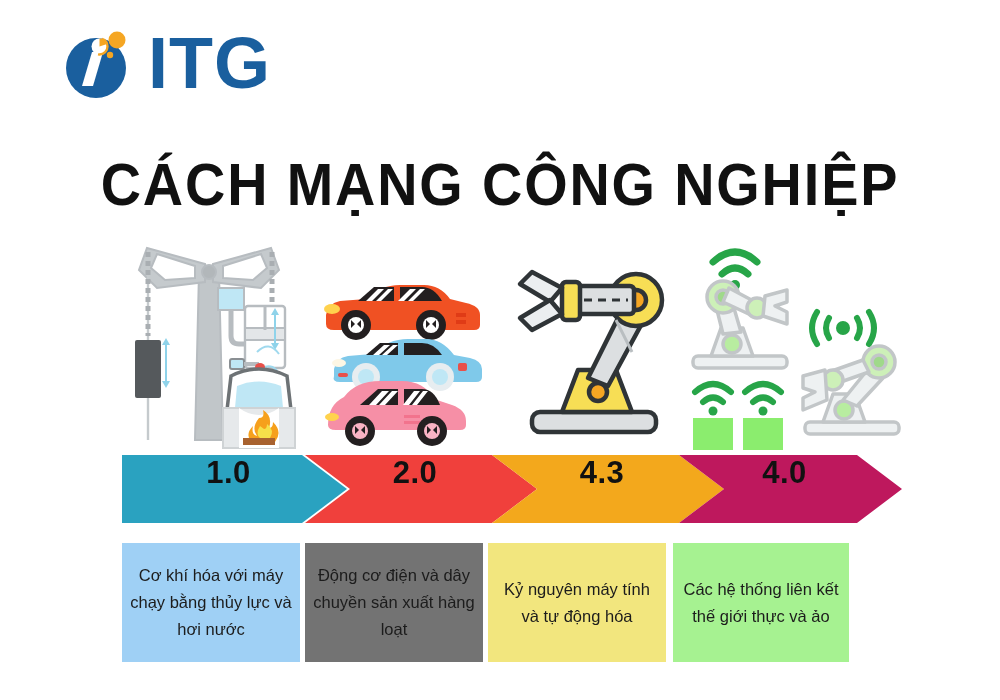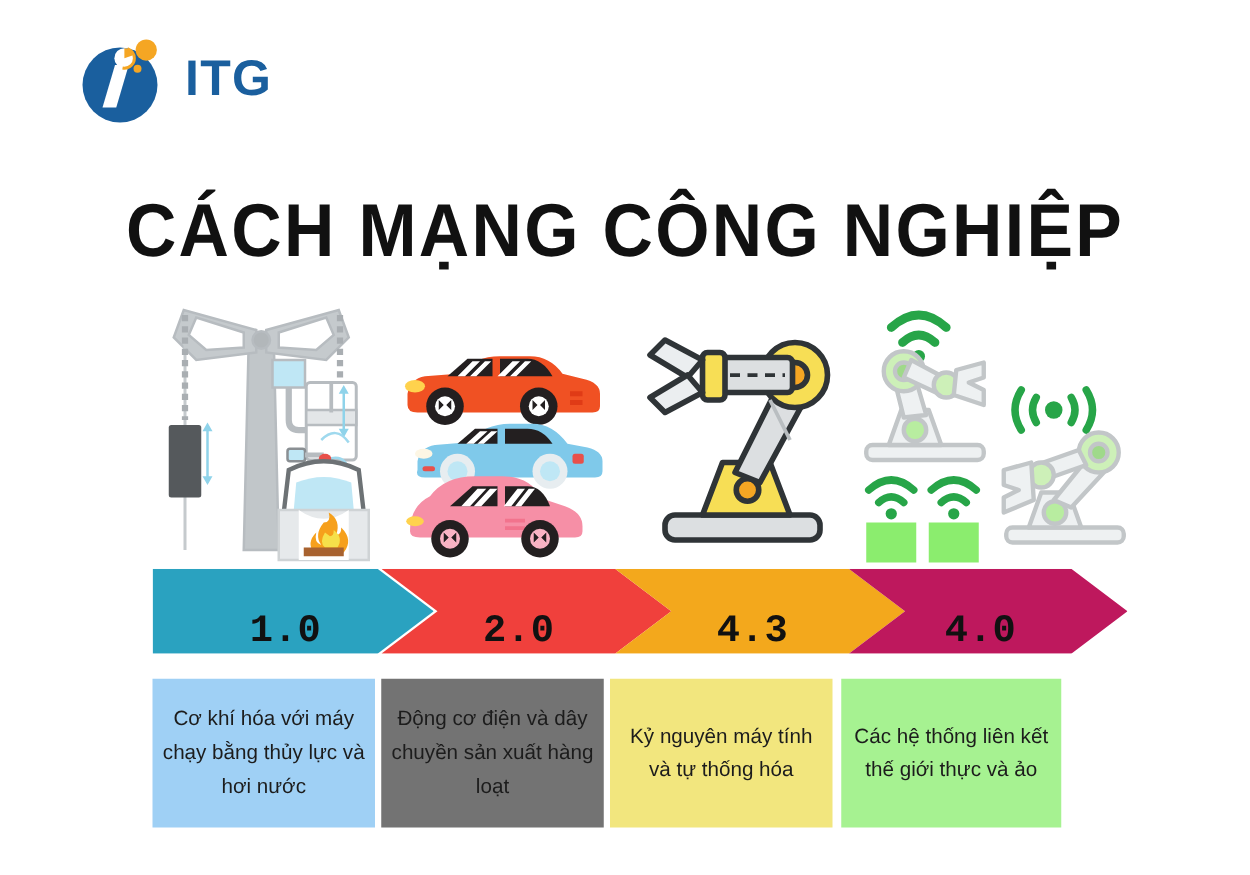--- a/index.html
+++ b/index.html
@@ -10,21 +10,21 @@
     overflow:hidden;
     position:relative;
   }
   .canvas{position:relative;width:1000px;height:700px;}
 
   
   .logo{position:absolute;left:62px;top:24px;width:230px;height:78px;display:flex;align-items:center;}
   .logo-mark{position:relative;width:74px;height:74px;flex:none;}
   .logo-text{
     font-family:"Liberation Sans", sans-serif;
-    font-weight:bold;font-size:40px;letter-spacing:1px;
+    font-weight:bold;font-size:72px;letter-spacing:1px;
     color:#1a5f9e;margin-left:12px;line-height:1;
   }
 
   
   .title{
     position:absolute;left:0;top:150px;width:1000px;text-align:center;
     font-family:"Liberation Sans", sans-serif;
     font-weight:bold;font-size:60px;letter-spacing:2px;
     color:#111111;
     transform:scaleX(0.93);
@@ -36,23 +36,23 @@
   .icon-cell{position:absolute;top:0;height:212px;display:flex;align-items:flex-end;justify-content:center;}
   .ic1{left:0px;width:185px;}
   .ic2{left:186px;width:185px;}
   .ic3{left:380px;width:185px;}
   .ic4{left:560px;width:220px;}
 
   
   .band{position:absolute;left:122px;top:455px;width:780px;height:78px;}
   .chev{
     position:absolute;top:0;height:68px;
-    display:flex;align-items:flex-end;justify-content:center;
+    display:flex;align-items:flex-start;justify-content:center;
     color:#111111;
-    font-family:Liberation Mono, monospace;
+    font-family:Liberation Sans, sans-serif;
     font-weight:bold;font-size:31px;letter-spacing:0.5px;
   }
   .chev span{transform:translateX(-6px);}
   .c1{left:0px;  width:225px; background:#2aa2c0;
       clip-path:polygon(0 0,180px 0,225px 50%,180px 100%,0 100%);}
   .c2{left:183px;width:232px; background:#f0403c;
       clip-path:polygon(0 0,187px 0,232px 50%,187px 100%,0 100%,45px 50%);}
   .c3{left:370px;width:232px; background:#f3a81c;
       clip-path:polygon(0 0,187px 0,232px 50%,187px 100%,0 100%,45px 50%);}
   .c4{left:557px;width:223px; background:#be185d;
@@ -299,20 +299,20 @@
   </div>
 
   <div class="caps">
     <div class="cap p1">
       <div class="cap-inner">Cơ khí hóa với máy chạy bằng thủy lực và hơi nước</div>
     </div>
     <div class="cap p2">
       <div class="cap-inner">Động cơ điện và dây chuyền sản xuất hàng loạt</div>
     </div>
     <div class="cap p3">
-      <div class="cap-inner">Kỷ nguyên máy tính và tự thống hóa</div>
+      <div class="cap-inner">Kỷ nguyên máy tính và tự động hóa</div>
     </div>
     <div class="cap p4">
       <div class="cap-inner">Các hệ thống liên kết thế giới thực và ảo</div>
     </div>
   </div>
 
 </div>
 
 </body></html>

